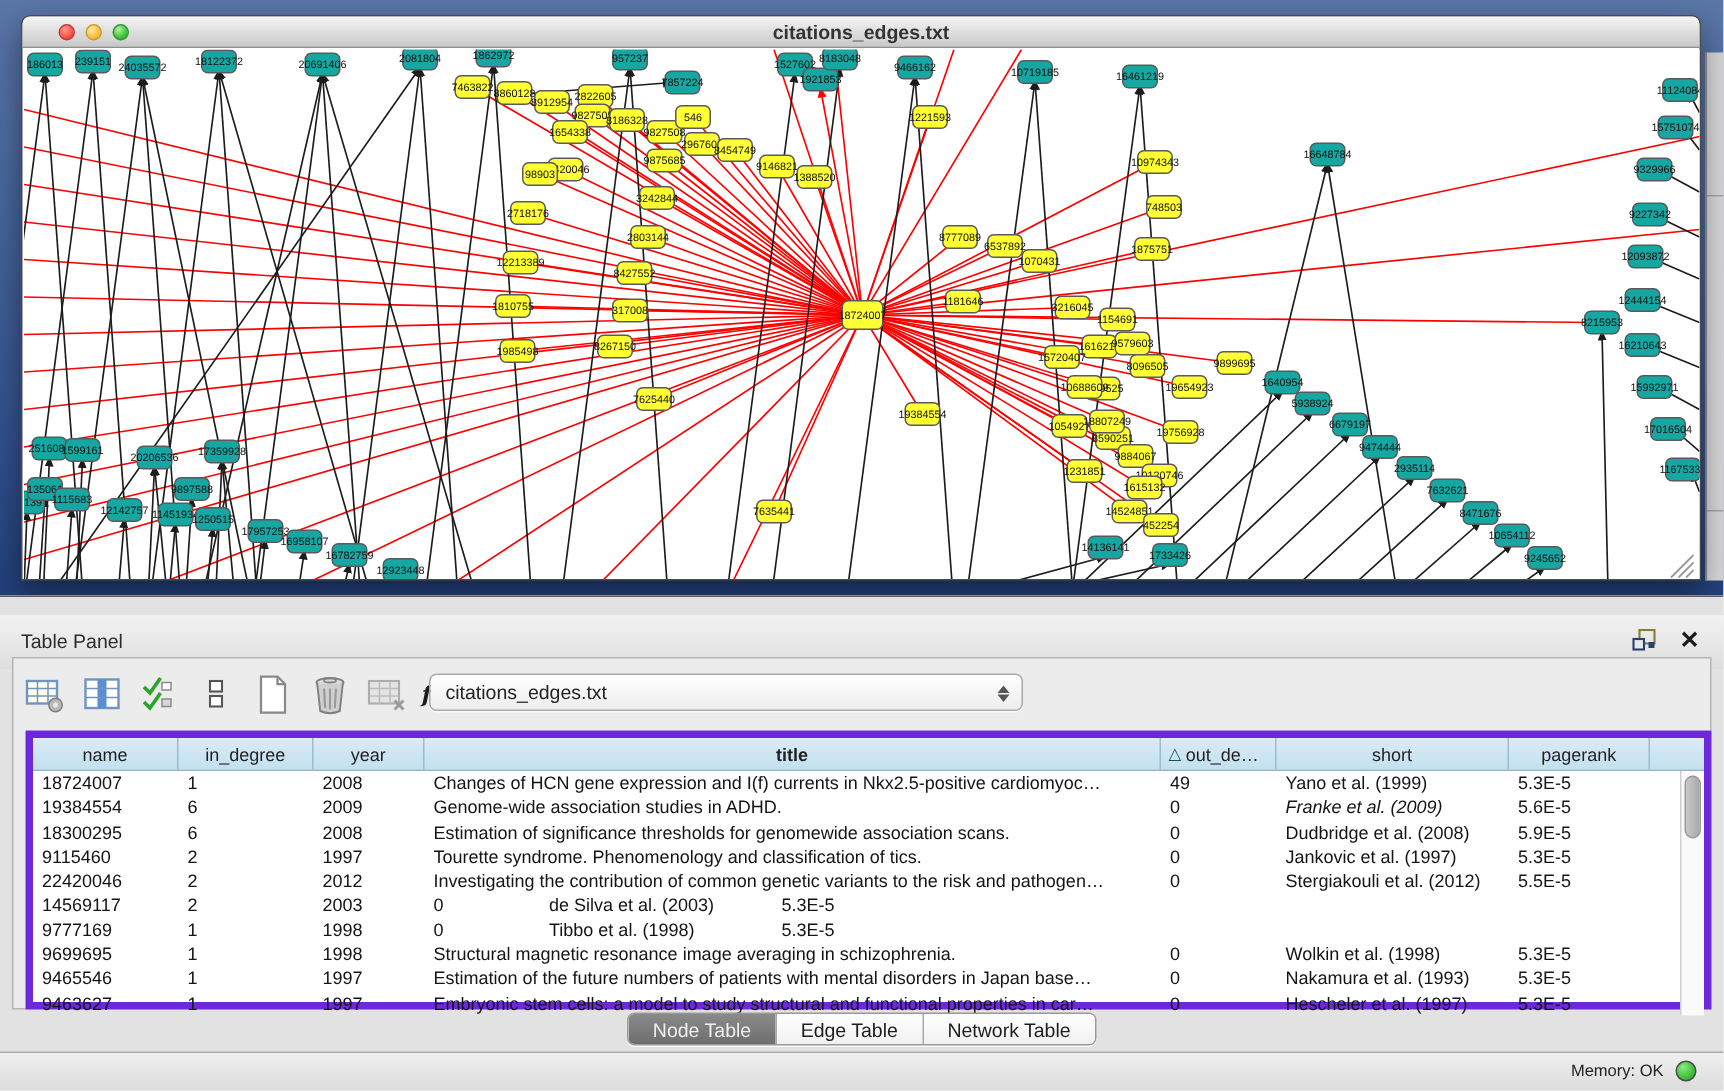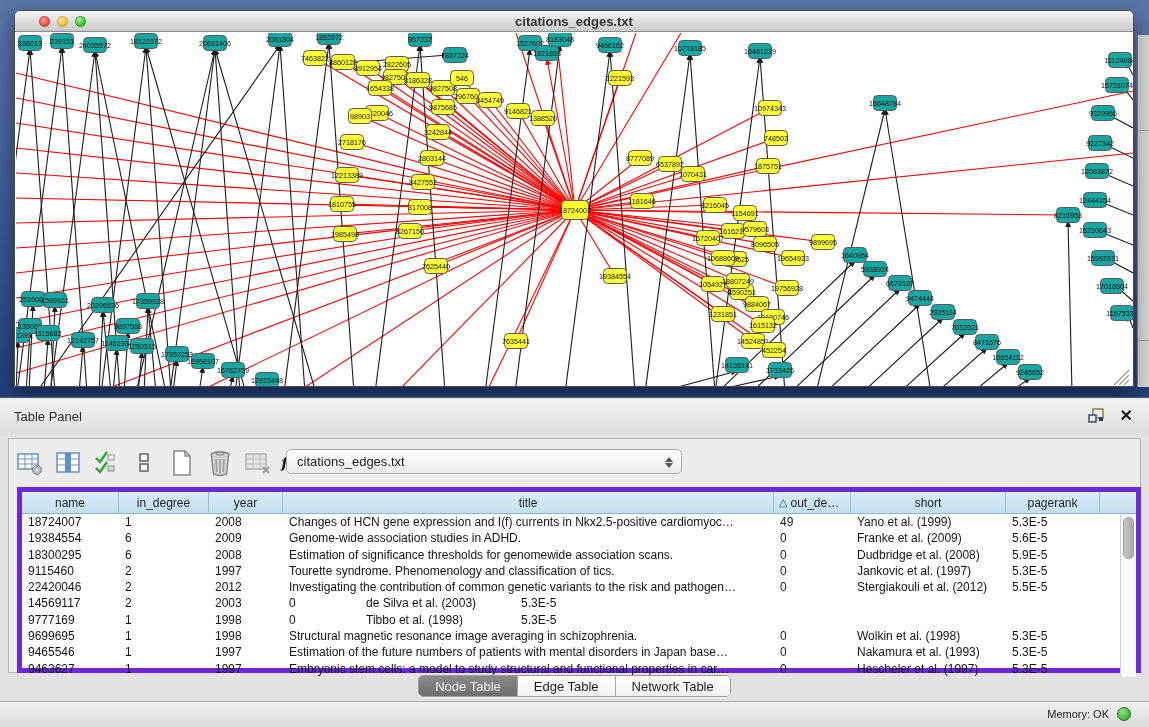--- a/index.html
+++ b/index.html
@@ -25,21 +25,21 @@
   .tl { position:absolute; top:5px; width:11px; height:11px; border-radius:50%; }
   .tl.red    { left:24px; background:radial-gradient(circle at 35% 30%, #ff9a92, #f65549 60%, #d6352c); border:1px solid #c33a31;}
   .tl.yellow { left:42px; background:radial-gradient(circle at 35% 30%, #ffe9a8, #fcbf3c 60%, #e09f14); border:1px solid #cf9b27;}
   .tl.green  { left:60px; background:radial-gradient(circle at 35% 30%, #b3f0a5, #3fc53a 60%, #22a21f); border:1px solid #2f9a2b;}
   .canvas { position:absolute; left:1px; top:22px; width:1118px; height:355px; background:#fff; }
   .canvas svg { display:block; }
 
   
   .table-panel { position:absolute; left:0; top:397px; width:1149px; height:304px;
     background:#e2e2e2; border-top:1px solid #5f5f5f; }
-  .panel-titlebar { position:absolute; left:0; top:1px; width:100%; height:36px;
+  .panel-titlebar { position:absolute; left:0; top:12px; width:100%; height:36px;
     background:linear-gradient(180deg,#f2f2f2,#dedede); }
   .panel-title { position:absolute; left:14px; top:10px; font-size:13px; color:#2b2b2b; }
   .float-icon { position:absolute; right:44px; top:9px; width:17px; height:16px; }
   .close-icon { position:absolute; right:16px; top:7px; font-size:16px; font-weight:bold; color:#1b1b1b; cursor:default; }
 
   .panel-inner { position:absolute; left:8px; top:40px; width:1133px; height:235px;
     background:#ececec; border:1px solid #b4b4b4; }
   .toolbar { position:absolute; left:6px; top:4px; height:40px; display:flex; align-items:center; gap:8px; }
   .tb-icon { width:30px; height:30px; display:flex; align-items:center; justify-content:center; }
   .combobox { position:absolute; left:277px; top:10px; width:396px; height:25px;
@@ -798,21 +798,21 @@
         <div class="thead" id="thead">
             <div class="th" style="width: 97px;">
               <span>name</span>
             </div>
             <div class="th" style="width: 90px;">
               <span>in_degree</span>
             </div>
             <div class="th" style="width: 74px;">
               <span>year</span>
             </div>
-            <div class="th" style="width: 491px;">
+            <div class="th" style="width: 491px; font-weight: bold;">
               <span>title</span>
             </div>
             <div class="th left" style="width: 77px;">
               <span class="sort">△</span>
               <span>out_de…</span>
             </div>
             <div class="th" style="width: 155px;">
               <span>short</span>
             </div>
             <div class="th" style="width: 94px;">
@@ -829,21 +829,21 @@
               <div class="td" style="width: 77px;">49</div>
               <div class="td" style="width: 155px;">Yano et al. (1999)</div>
               <div class="td" style="width: 94px;">5.3E-5</div>
             </div>
             <div class="tr">
               <div class="td" style="width: 97px;">19384554</div>
               <div class="td" style="width: 90px;">6</div>
               <div class="td" style="width: 74px;">2009</div>
               <div class="td" style="width: 491px;">Genome-wide association studies in ADHD.</div>
               <div class="td" style="width: 77px;">0</div>
-              <div class="td" style="width: 155px;">Franke et al. (2009)</div>
+              <div class="td" style="width: 155px; font-style: italic;">Franke et al. (2009)</div>
               <div class="td" style="width: 94px;">5.6E-5</div>
             </div>
             <div class="tr">
               <div class="td" style="width: 97px;">18300295</div>
               <div class="td" style="width: 90px;">6</div>
               <div class="td" style="width: 74px;">2008</div>
               <div class="td" style="width: 491px;">Estimation of significance thresholds for genomewide association scans.</div>
               <div class="td" style="width: 77px;">0</div>
               <div class="td" style="width: 155px;">Dudbridge et al. (2008)</div>
               <div class="td" style="width: 94px;">5.9E-5</div>

